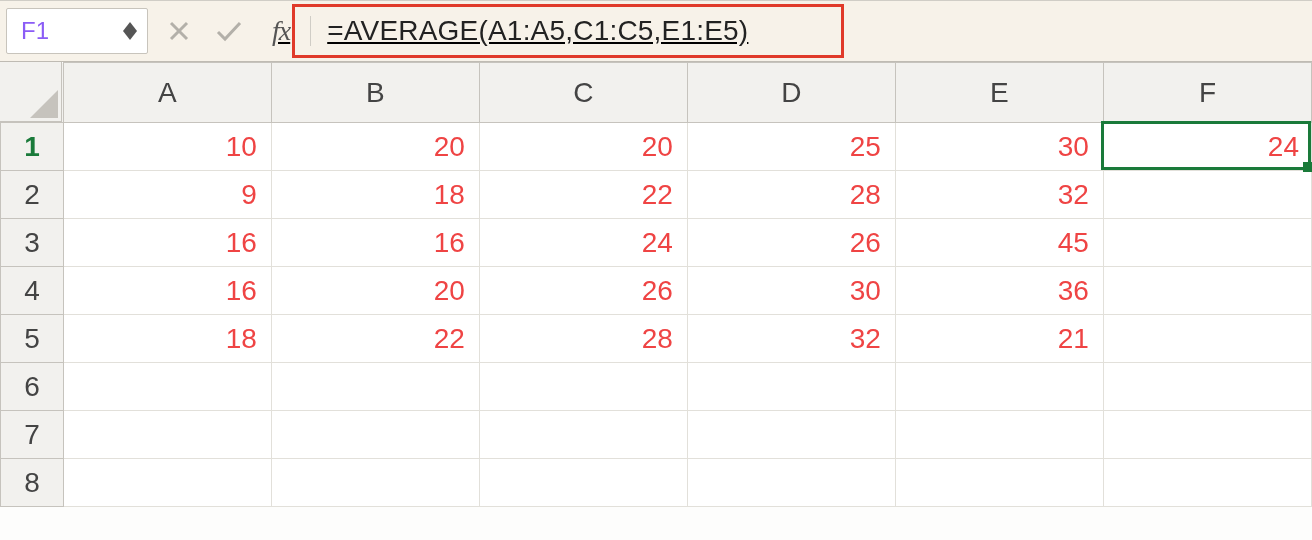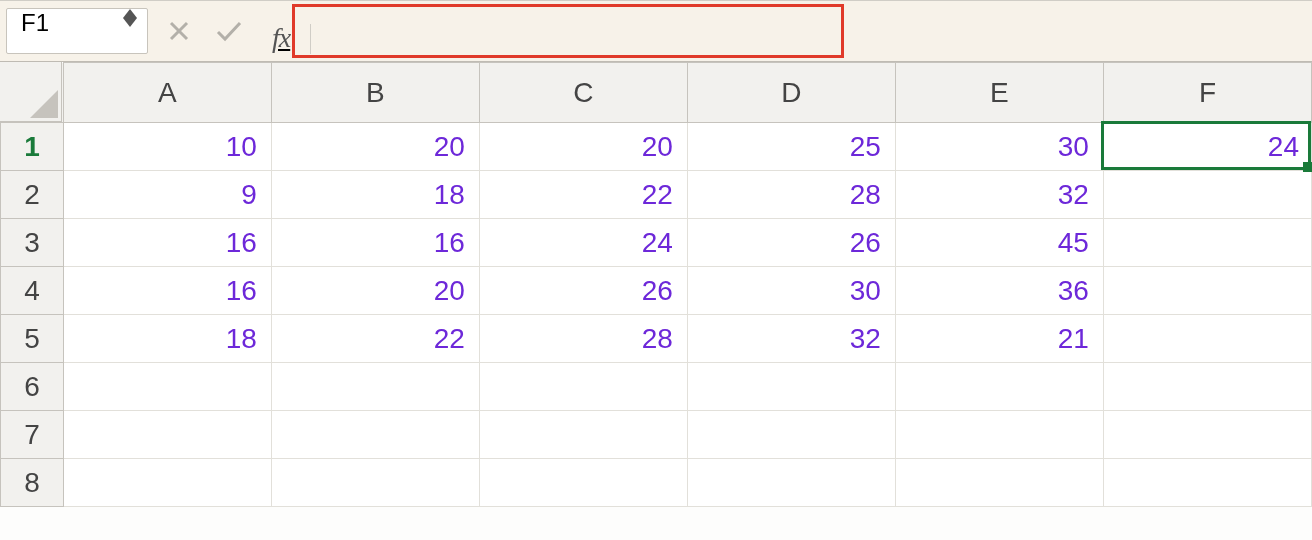--- a/index.html
+++ b/index.html
@@ -28,23 +28,24 @@
     height: 46px;
     margin-right: 10px;
   }
   .name-box {
     width: 142px;
     height: 46px;
     background: #ffffff;
     border: 1px solid #c8c4bc;
     border-radius: 2px;
     display: flex;
+    align-items: center;
     padding: 0 8px 0 14px;
     font-size: 24px;
-    color: #000000;
+    color: #8b5cf6;
     position: relative;
   }
   .name-box .name-text { flex: 1; }
   .name-box .spinner {
     display: flex;
     flex-direction: column;
     align-items: center;
     gap: 0px;
     width: 18px;
   }
@@ -58,21 +59,21 @@
   .fb-btn {
     width: 34px;
     height: 34px;
     display:flex;
     align-items:center;
     justify-content:center;
     color: #b3b0a9;
   }
   .fx-area {
     display: flex;
-    align-items: flex-end;
+    align-items: center;
     gap: 10px;
     flex: 1;
     height: 46px;
     background: transparent;
     position: relative;
     padding-left: 16px;
     text-decoration: underline;
   }
   .fx-label {
     font-family: "Times New Roman", serif;
@@ -148,21 +149,21 @@
     height: 48px;
   }
   tbody th.rowhdr.active {
     color: #1a7a3a;
     font-weight: bold;
   }
   tbody td {
     border: 1px solid #e2e0da;
     height: 48px;
     font-size: 28px;
-    color: #6d28d9;
+    color: #ef4444;
     text-align: right;
     padding: 0 14px 0 0;
     background: #fff;
     position: relative;
   }
   
 
   
   td.selected {
     padding: 0 12px 0 0;
@@ -208,20 +209,21 @@
     </div>
     <div class="fb-btn">
       <svg width="26" height="22" viewBox="0 0 26 22">
         <polyline points="2,12 9,19 24,3" fill="none" stroke="#b3b0a9" stroke-width="3"></polyline>
       </svg>
     </div>
   </div>
   <div class="fx-area">
     <span class="fx-label">fx</span>
     <span class="fx-divider"></span>
+    <span class="formula-input">=AVERAGE(A1:A5,C1:C5,E1:E5)</span>
   </div>
   <div class="highlight-box"></div>
 </div>
 
 <div class="grid-wrap">
   <div class="corner-wedge">
     <svg width="28" height="28" viewBox="0 0 28 28">
       <polygon points="28,0 28,28 0,28" fill="#c6c3bd"></polygon>
     </svg>
   </div>

